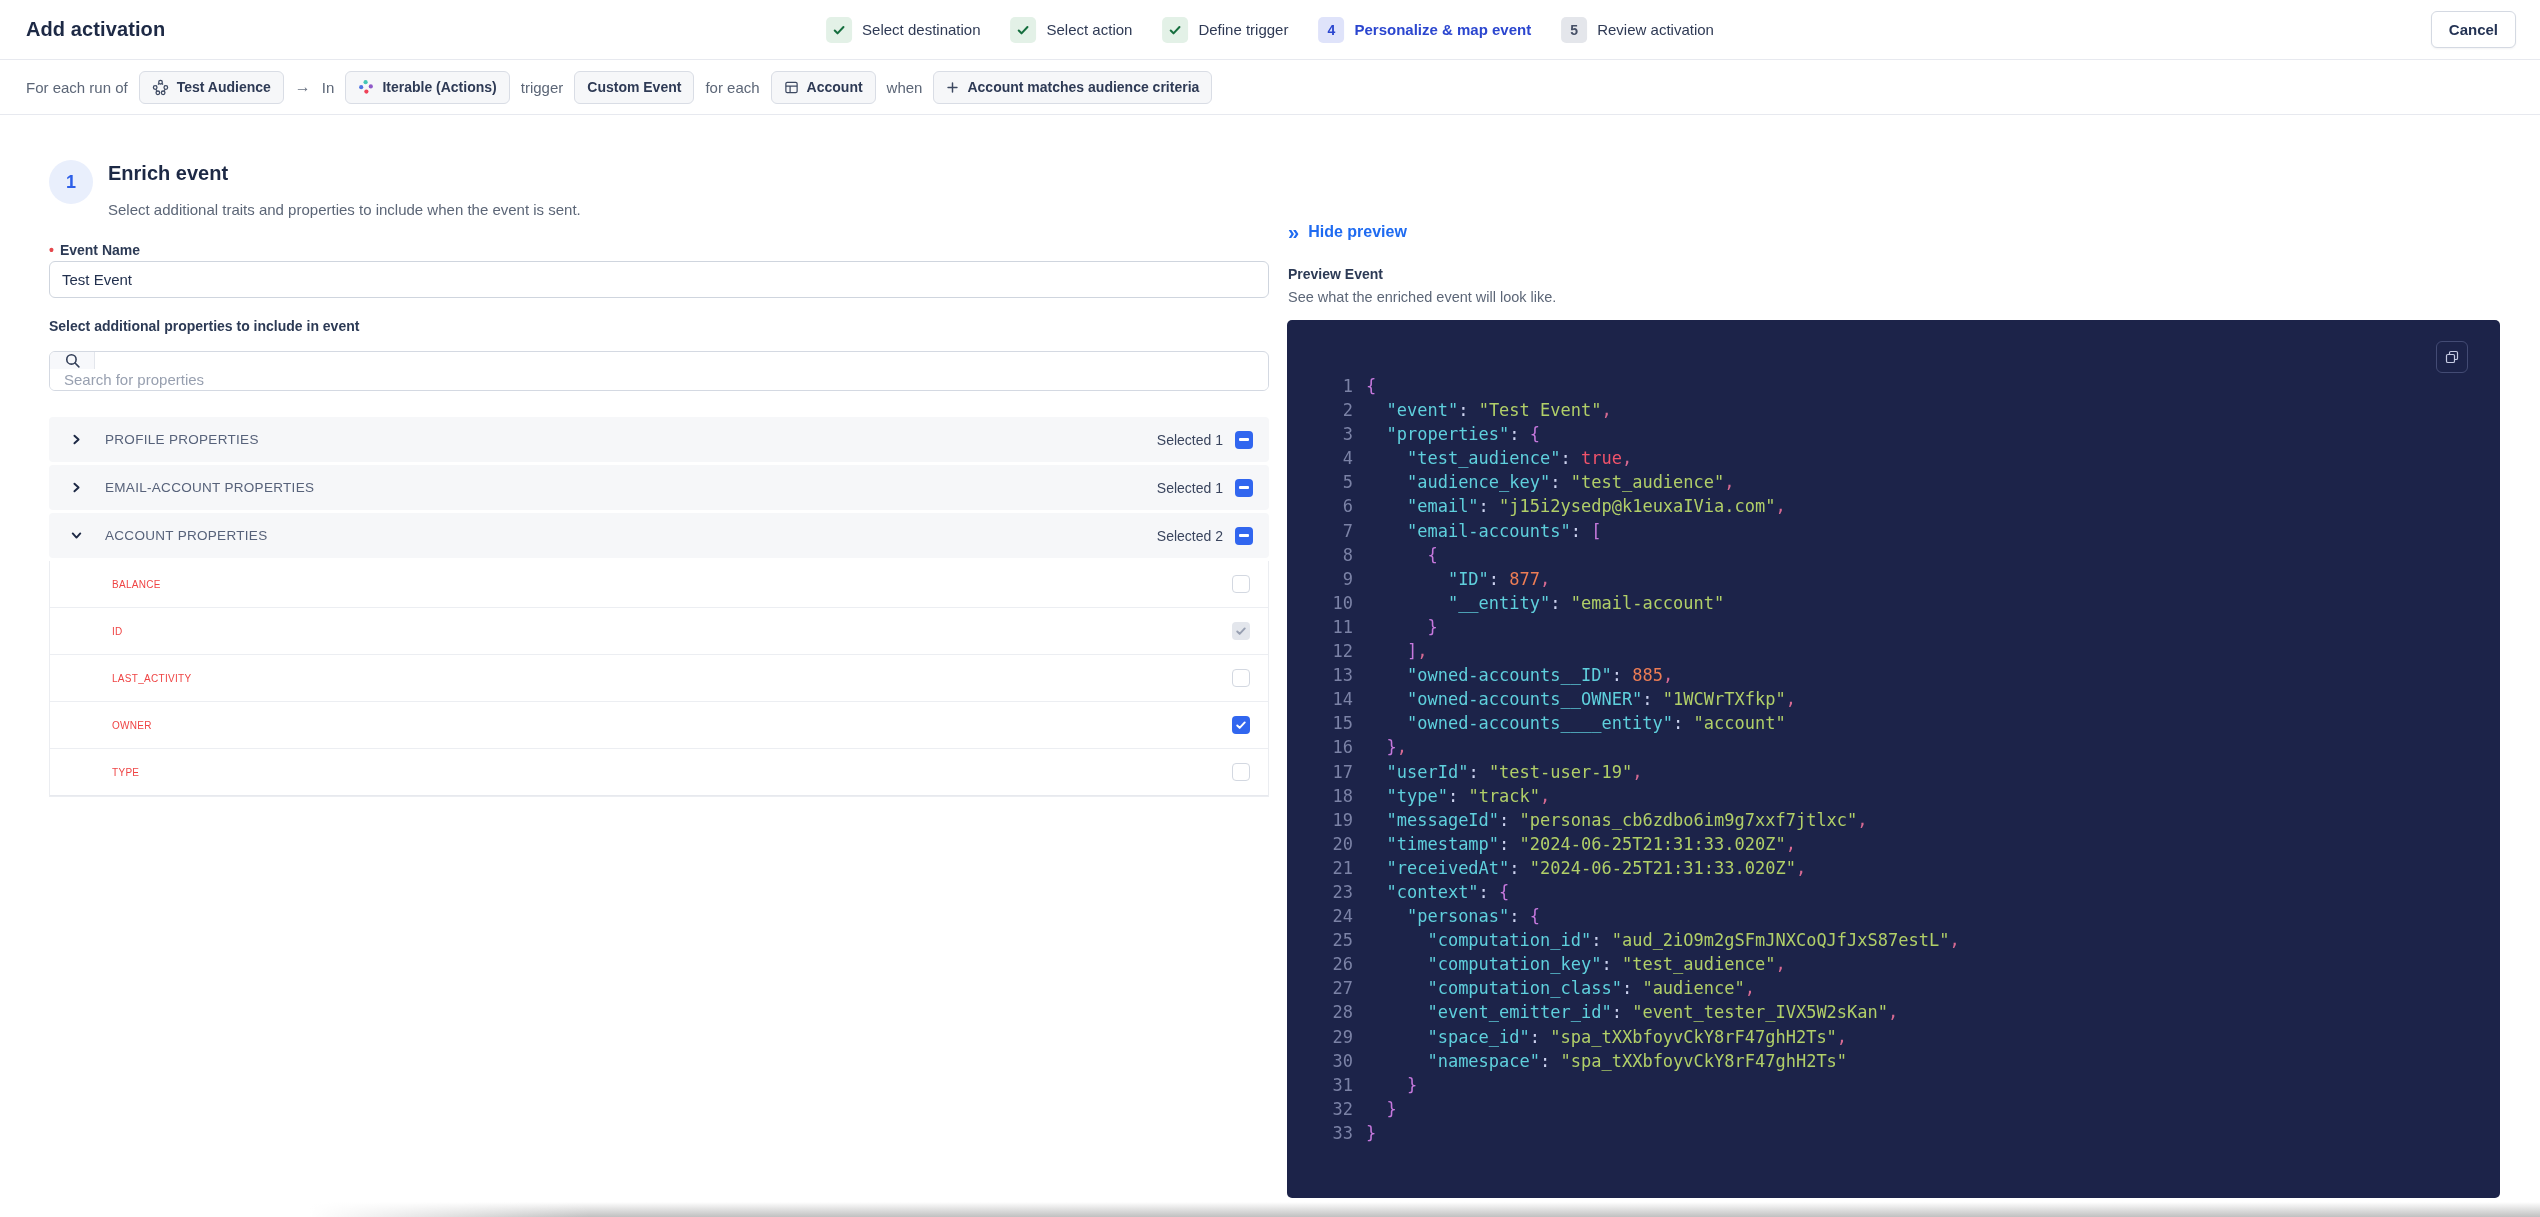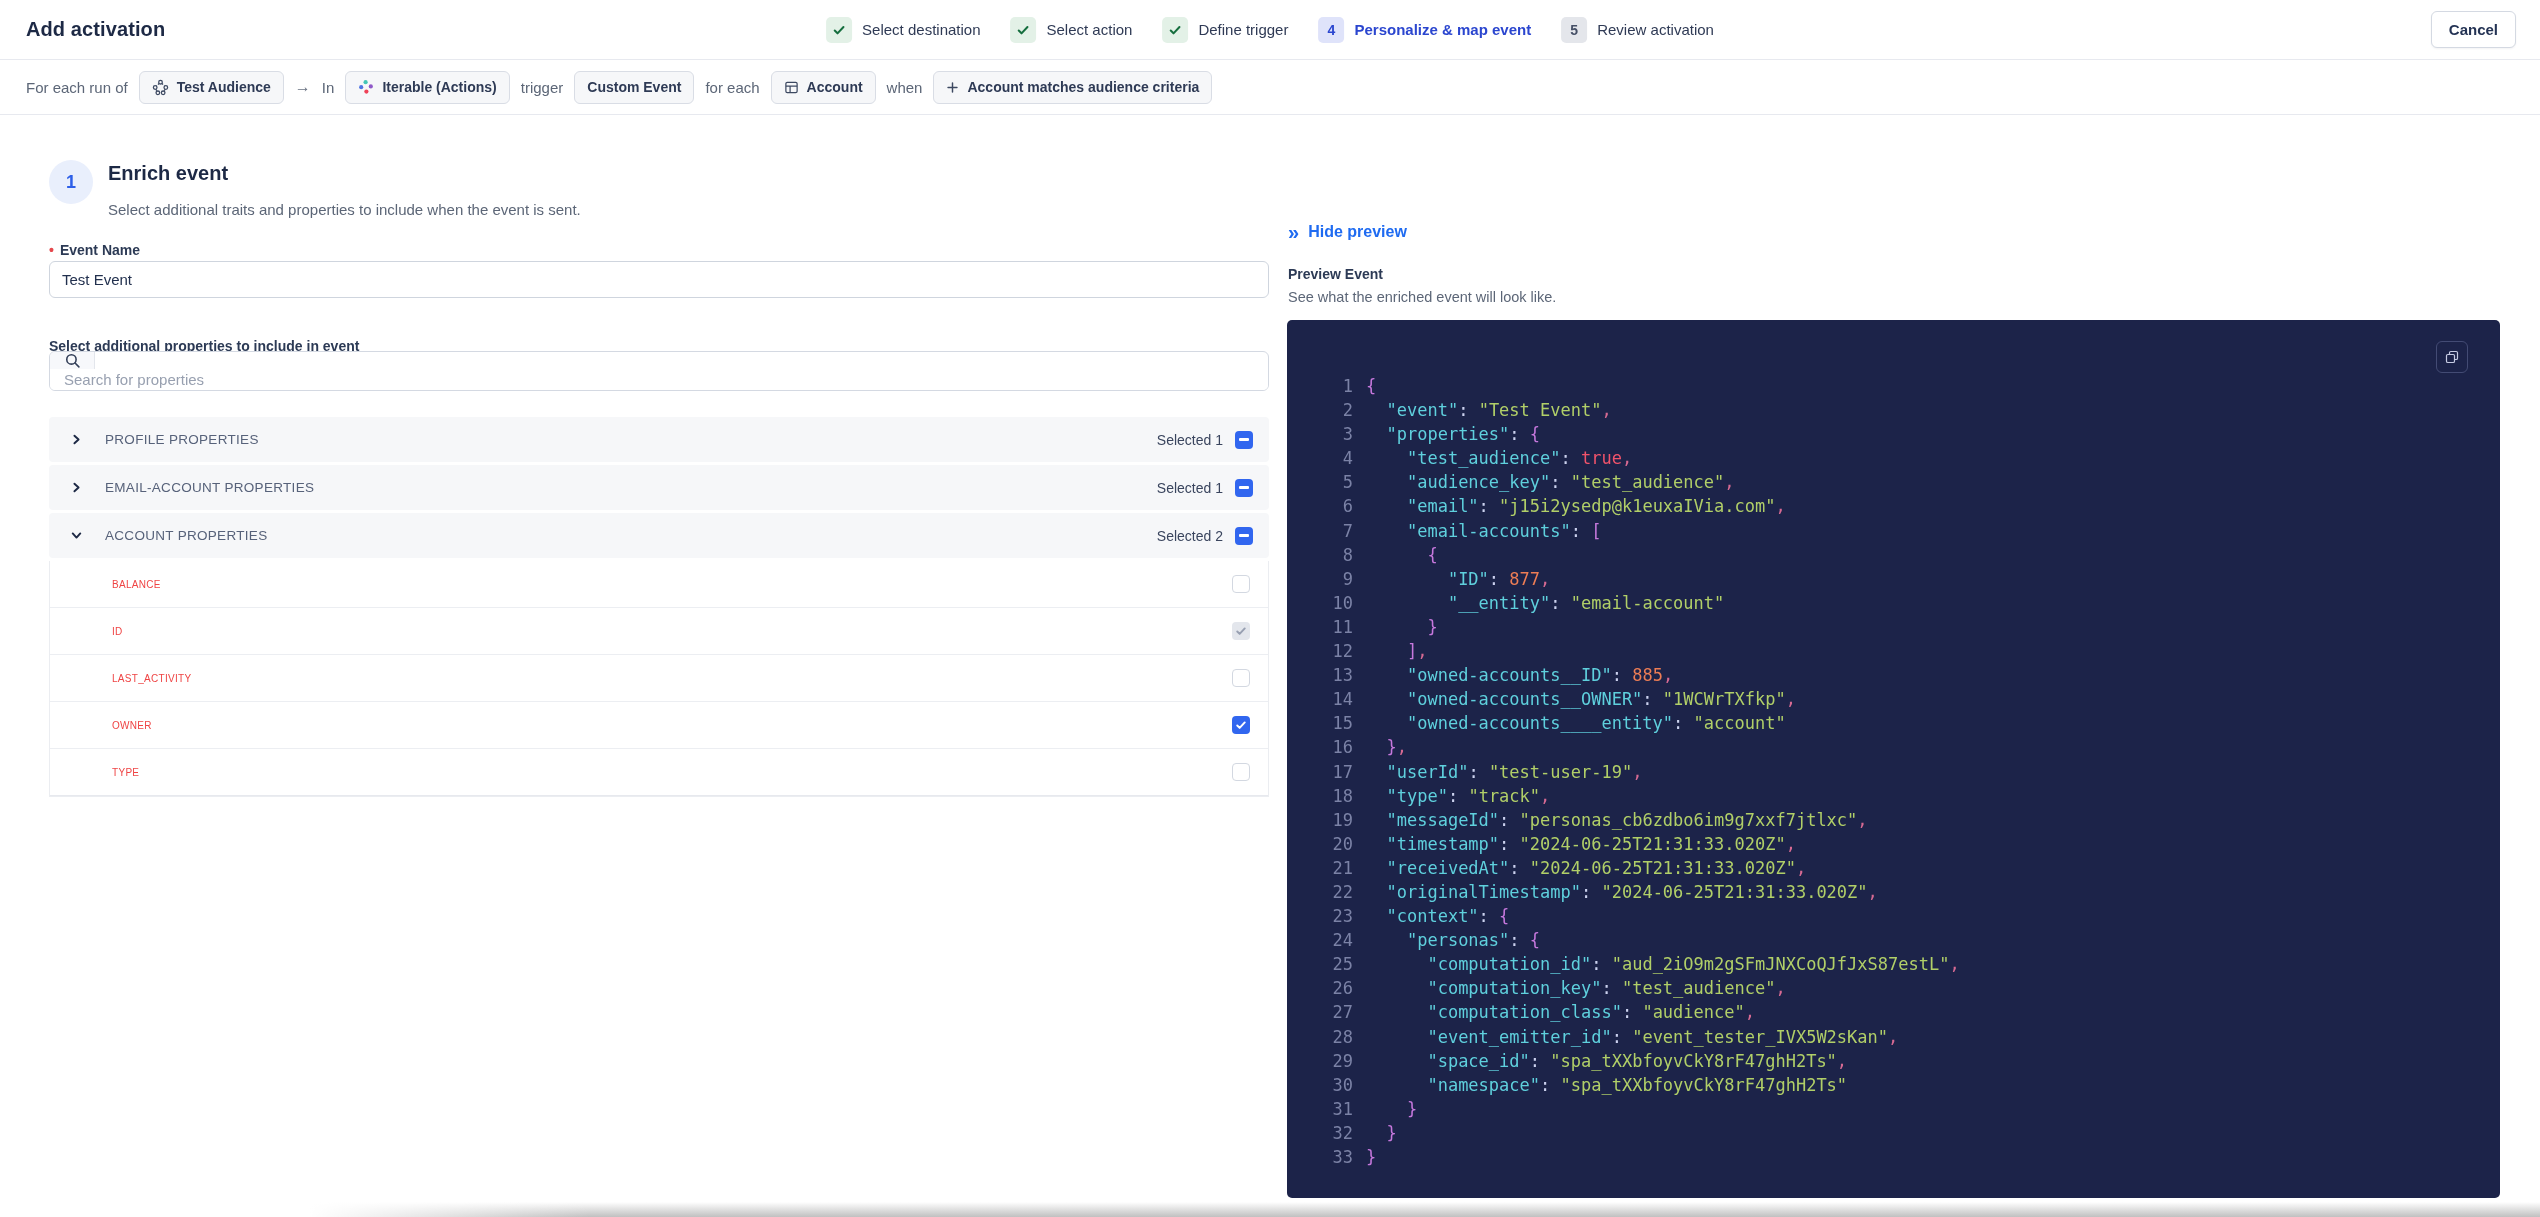--- a/index.html
+++ b/index.html
@@ -36,21 +36,21 @@
   .step-head{position:absolute;left:49px;top:160px;display:flex;gap:15px;}
   .step-circle{width:44px;height:44px;border-radius:50%;background:#e9effc;color:#2d5fe8;font-size:18px;
                font-weight:700;display:flex;align-items:center;justify-content:center;flex:none;}
   .step-head h2{margin:2px 0 16px;font-size:20px;font-weight:700;color:#1d2945;}
   .step-head p{margin:6px 0 0;font-size:15px;color:#5c6677;}
   .field-label{position:absolute;left:49px;top:242px;font-size:14px;font-weight:700;color:#2c3a55;}
   .req::before{content:"•";color:#e5484d;margin-right:6px;font-size:14px;}
   .event-input{position:absolute;left:49px;top:261px;width:1220px;height:37px;box-sizing:border-box;
                border:1px solid #cfd5de;border-radius:6px;font-size:15px;color:#22304e;padding:0 12px;
                font-family:inherit;outline:none;background:#fff;}
-  .props-label{position:absolute;left:49px;top:318px;font-size:14px;font-weight:700;color:#2c3a55;margin-top:20px;}
+  .props-label{position:absolute;left:49px;top:318px;font-size:14px;font-weight:700;color:#2c3a55;}
   .search{position:absolute;left:49px;top:351px;width:1220px;height:40px;box-sizing:border-box;
           border:1px solid #d4d9e2;border-radius:6px;display:flex;overflow:hidden;background:#fff;flex-direction:column;}
   .search-icon-cell{width:44px;background:#f7f8fb;border-right:1px solid #e3e6ec;display:flex;
                     align-items:center;justify-content:center;flex:none;}
   .search input{flex:1;border:none;outline:none;font-size:15px;color:#22304e;padding:0 14px;font-family:inherit;}
   .search input::placeholder{color:#98a0b0;}
 
   
   .accordion{position:absolute;left:49px;top:417px;width:1220px;}
   .acc-header{height:45px;background:#f6f7f9;border-radius:4px;display:flex;align-items:center;
@@ -391,24 +391,20 @@
           </div>
           <div class="cl">
             <span class="cl-num">20</span>
             <span class="cl-text">  <span class="tk-key">"timestamp"</span><span class="tk-colon">:</span> <span class="tk-str">"2024-06-25T21:31:33.020Z"</span><span class="tk-comma">,</span></span>
           </div>
           <div class="cl">
             <span class="cl-num">21</span>
             <span class="cl-text">  <span class="tk-key">"receivedAt"</span><span class="tk-colon">:</span> <span class="tk-str">"2024-06-25T21:31:33.020Z"</span><span class="tk-comma">,</span></span>
           </div>
           <div class="cl">
-            <span class="cl-num">22</span>
-            <span class="cl-text">  <span class="tk-key">"originalTimestamp"</span><span class="tk-colon">:</span> <span class="tk-str">"2024-06-25T21:31:33.020Z"</span><span class="tk-comma">,</span></span>
-          </div>
-          <div class="cl">
             <span class="cl-num">23</span>
             <span class="cl-text">  <span class="tk-key">"context"</span><span class="tk-colon">:</span> <span class="tk-brace">{</span></span>
           </div>
           <div class="cl">
             <span class="cl-num">24</span>
             <span class="cl-text">    <span class="tk-key">"personas"</span><span class="tk-colon">:</span> <span class="tk-brace">{</span></span>
           </div>
           <div class="cl">
             <span class="cl-num">25</span>
             <span class="cl-text">      <span class="tk-key">"computation_id"</span><span class="tk-colon">:</span> <span class="tk-str">"aud_2iO9m2gSFmJNXCoQJfJxS87estL"</span><span class="tk-comma">,</span></span>

